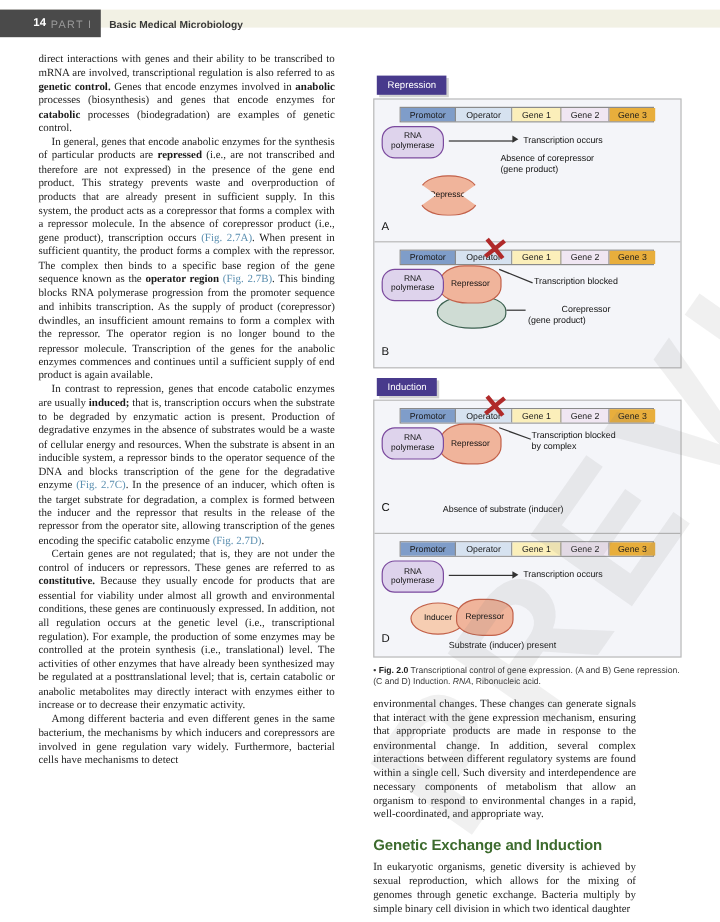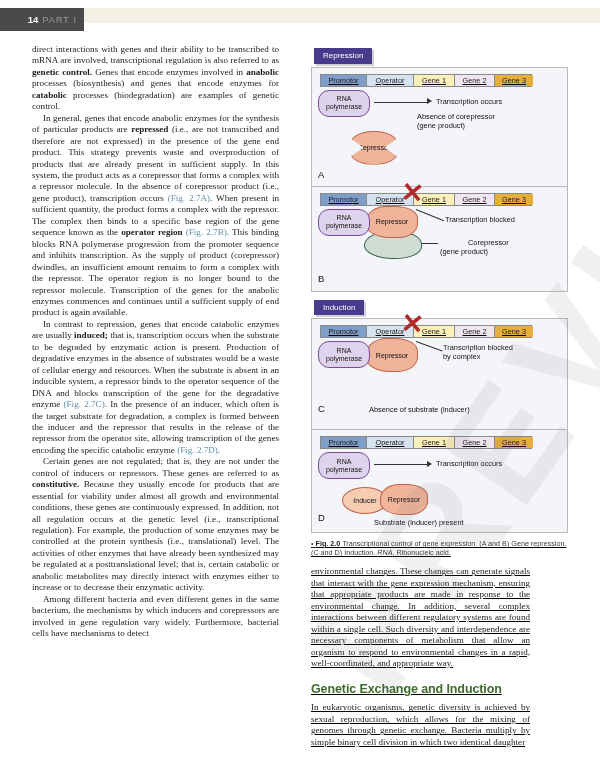--- a/index.html
+++ b/index.html
@@ -67,23 +67,22 @@
   }
   .col-left {
     position: absolute;
     left: 32px;
     top: 0;
     width: 247px;
   }
   .col-right {
     position: absolute;
     left: 311px;
-    top: 0;
+    top: 16px;
     width: 219px;
-    text-decoration: underline;
   }
 
   p.body {
     font-size: 9.1px;
     line-height: 11.45px;
     text-align: justify;
     color: #1c1c1c;
     text-indent: 11px;
     hyphens: none;
   }
@@ -125,21 +124,21 @@
     padding: 6px 6px 2px 6px;
   }
   .panel-sep { border-top: 1px solid #b9b9b9; }
 
   
   .gene-bar {
     display: flex;
     height: 13px;
     border: 1px solid #8a8a8a;
     width: 212px;
-    margin-left: 2px;
+    margin-left: 15px;
   }
   .gene-cell {
     flex: 0 0 auto;
     display: flex;
     align-items: center;
     justify-content: center;
     font-family: "Liberation Sans", sans-serif;
     font-size: 7.3px;
     color: #1a1a1a;
     border-right: 1px solid #8a8a8a;
@@ -278,20 +277,21 @@
   }
 </style>
 </head>
 <body>
 
 <div class="running-head">
   <div class="rh-dark">
     <span class="rh-pageno">14</span>
     <span class="rh-part">PART I</span>
   </div>
+  <div class="rh-title">Basic Medical Microbiology</div>
 </div>
 
 <div class="page">
 
   <div class="col-left">
     <p class="body noindent"><span>direct interactions with genes and their ability to be transcribed to mRNA are involved, transcriptional regulation is also referred to as </span><b>genetic control.</b><span> Genes that encode enzymes involved in </span><b>anabolic</b><span> processes (biosynthesis) and genes that encode enzymes for </span><b>catabolic</b><span> processes (biodegradation) are examples of genetic control.</span></p>
     <p class="body"><span>In general, genes that encode anabolic enzymes for the synthesis of particular products are </span><b>repressed</b><span> (i.e., are not transcribed and therefore are not expressed) in the presence of the gene end product. This strategy prevents waste and overproduction of products that are already present in sufficient supply. In this system, the product acts as a corepressor that forms a complex with a repressor molecule. In the absence of corepressor product (i.e., gene product), transcription occurs </span><span class="figref">(Fig. 2.7A)</span><span>. When present in sufficient quantity, the product forms a complex with the repressor. The complex then binds to a specific base region of the gene sequence known as the </span><b>operator region</b><span> </span><span class="figref">(Fig. 2.7B)</span><span>. This binding blocks RNA polymerase progression from the promoter sequence and inhibits transcription. As the supply of product (corepressor) dwindles, an insufficient amount remains to form a complex with the repressor. The operator region is no longer bound to the repressor molecule. Transcription of the genes for the anabolic enzymes commences and continues until a sufficient supply of end product is again available.</span></p>
     <p class="body"><span>In contrast to repression, genes that encode catabolic enzymes are usually </span><b>induced;</b><span> that is, transcription occurs when the substrate to be degraded by enzymatic action is present. Production of degradative enzymes in the absence of substrates would be a waste of cellular energy and resources. When the substrate is absent in an inducible system, a repressor binds to the operator sequence of the DNA and blocks transcription of the gene for the degradative enzyme </span><span class="figref">(Fig. 2.7C)</span><span>. In the presence of an inducer, which often is the target substrate for degradation, a complex is formed between the inducer and the repressor that results in the release of the repressor from the operator site, allowing transcription of the genes encoding the specific catabolic enzyme </span><span class="figref">(Fig. 2.7D)</span><span>.</span></p>
     <p class="body"><span>Certain genes are not regulated; that is, they are not under the control of inducers or repressors. These genes are referred to as </span><b>constitutive.</b><span> Because they usually encode for products that are essential for viability under almost all growth and environmental conditions, these genes are continuously expressed. In addition, not all regulation occurs at the genetic level (i.e., transcriptional regulation). For example, the production of some enzymes may be controlled at the protein synthesis (i.e., translational) level. The activities of other enzymes that have already been synthesized may be regulated at a posttranslational level; that is, certain catabolic or anabolic metabolites may directly interact with enzymes either to increase or to decrease their enzymatic activity.</span></p>
     <p class="body"><span>Among different bacteria and even different genes in the same bacterium, the mechanisms by which inducers and corepressors are involved in gene regulation vary widely. Furthermore, bacterial cells have mechanisms to detect</span></p>

